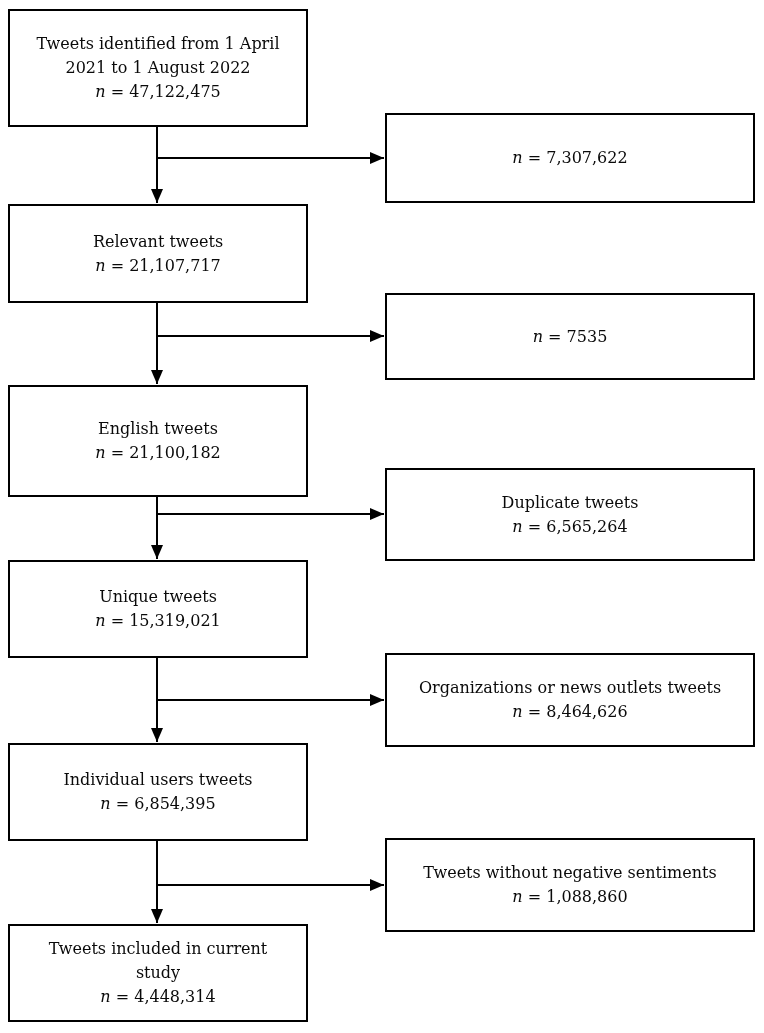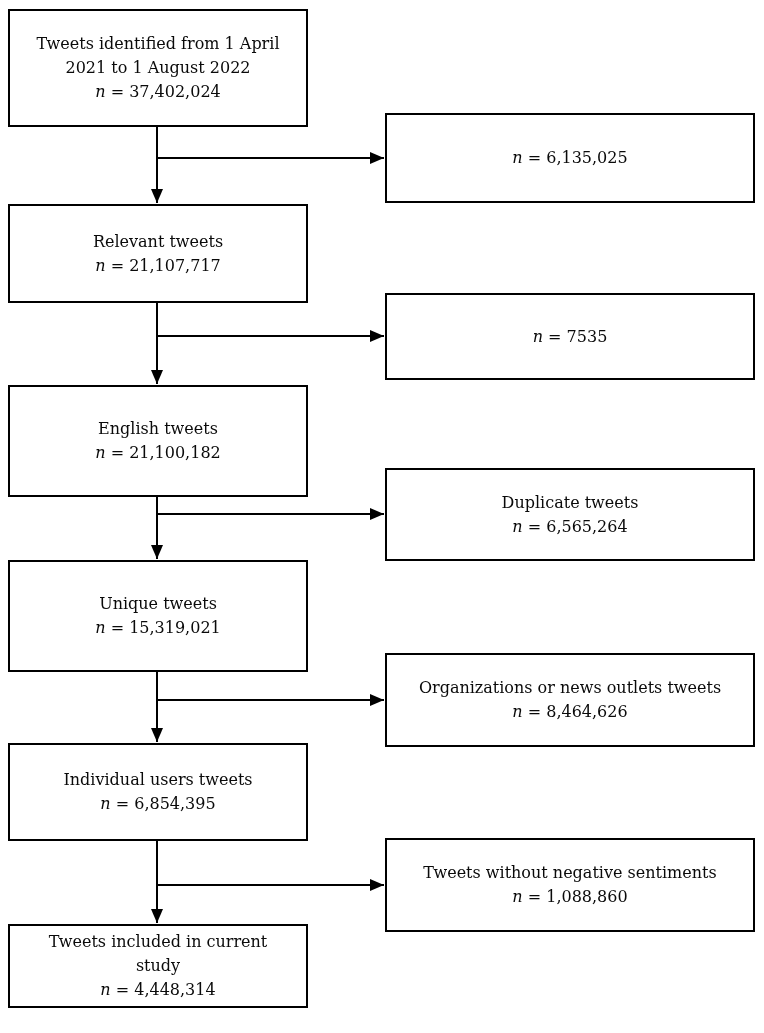--- a/index.html
+++ b/index.html
@@ -24,23 +24,23 @@
     font-size: 16px;
     line-height: 24px;
     padding: 4px 16px;
   }
   .main-box { left: 8px;   width: 300px; }
   .excl-box { left: 385px; width: 370px; }
 
   #box-identified { top: 9px;   height: 118px; }
   #box-relevant   { top: 204px; height: 99px; justify-content: center;  }
   #box-english    { top: 385px; height: 112px;  }
-  #box-unique     { top: 560px; height: 112px;  }
+  #box-unique     { top: 560px; height: 98px;  }
   #box-individual { top: 743px; height: 98px; text-align: center;  }
-  #box-included   { top: 924px; height: 84px;  }
+  #box-included   { top: 924px; height: 98px;  }
 
   #box-irrelevant    { top: 113px; height: 90px; }
   #box-nonenglish    { top: 293px; height: 87px; }
   #box-duplicate     { top: 468px; height: 93px; }
   #box-organizations { top: 653px; height: 94px; }
   #box-nonnegative   { top: 838px; height: 94px; }
 
   .connectors {
     position: absolute;
     left: 0; top: 0;
@@ -71,21 +71,21 @@
 
     <line x1="157" y1="158" x2="384" y2="158" marker-end="url(#arrow)"></line>
     <line x1="157" y1="336" x2="384" y2="336" marker-end="url(#arrow)"></line>
     <line x1="157" y1="514" x2="384" y2="514" marker-end="url(#arrow)"></line>
     <line x1="157" y1="700" x2="384" y2="700" marker-end="url(#arrow)"></line>
     <line x1="157" y1="885" x2="384" y2="885" marker-end="url(#arrow)"></line>
   </svg>
 
   <div class="box main-box" id="box-identified">
     <div>Tweets identified from 1 April 2021 to 1 August 2022</div>
-    <div class="nline"><span class="nvar">n</span> <span>= 37,402,024</span></div>
+    <div class="nline"><span class="nvar">n</span> <span>= 47,122,475</span></div>
   </div>
 
   <div class="box main-box" id="box-relevant">
     <div>Relevant tweets</div>
     <div class="nline"><span class="nvar">n</span> <span>= 21,107,717</span></div>
   </div>
 
   <div class="box main-box" id="box-english">
     <div>English tweets</div>
     <div class="nline"><span class="nvar">n</span> <span>= 21,100,182</span></div>
@@ -100,21 +100,21 @@
     <div>Individual users tweets</div>
     <div class="nline"><span class="nvar">n</span> <span>= 6,854,395</span></div>
   </div>
 
   <div class="box main-box" id="box-included">
     <div>Tweets included in current study</div>
     <div class="nline"><span class="nvar">n</span> <span>= 4,448,314</span></div>
   </div>
 
   <div class="box excl-box" id="box-irrelevant">
-    <div class="nline"><span class="nvar">n</span> <span>= 6,135,025</span></div>
+    <div class="nline"><span class="nvar">n</span> <span>= 7,307,622</span></div>
   </div>
 
   <div class="box excl-box" id="box-nonenglish">
     <div class="nline"><span class="nvar">n</span> <span>= 7535</span></div>
   </div>
 
   <div class="box excl-box" id="box-duplicate">
     <div>Duplicate tweets</div>
     <div class="nline"><span class="nvar">n</span> <span>= 6,565,264</span></div>
   </div>

